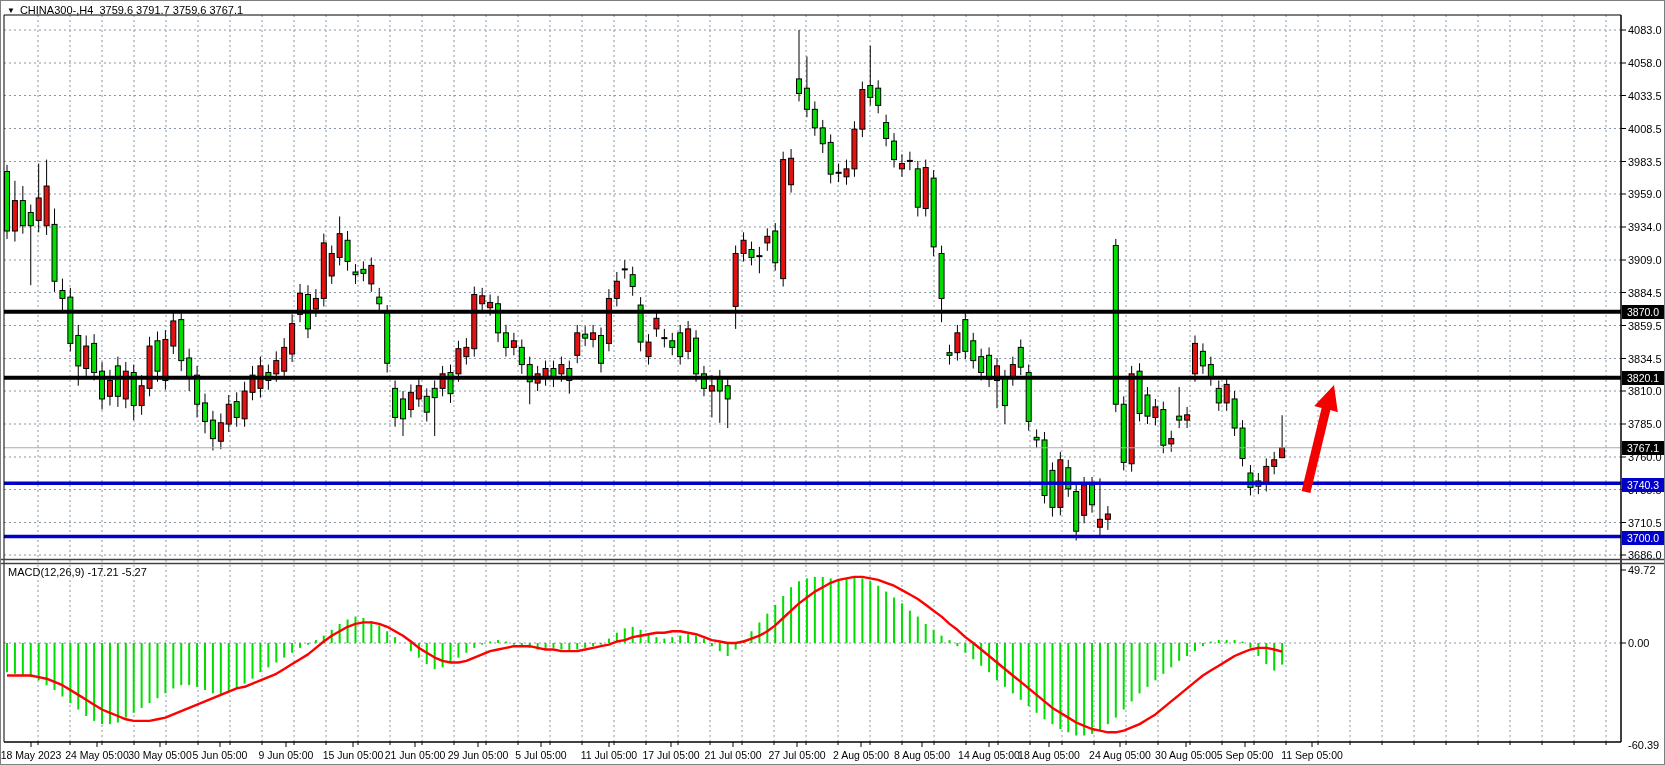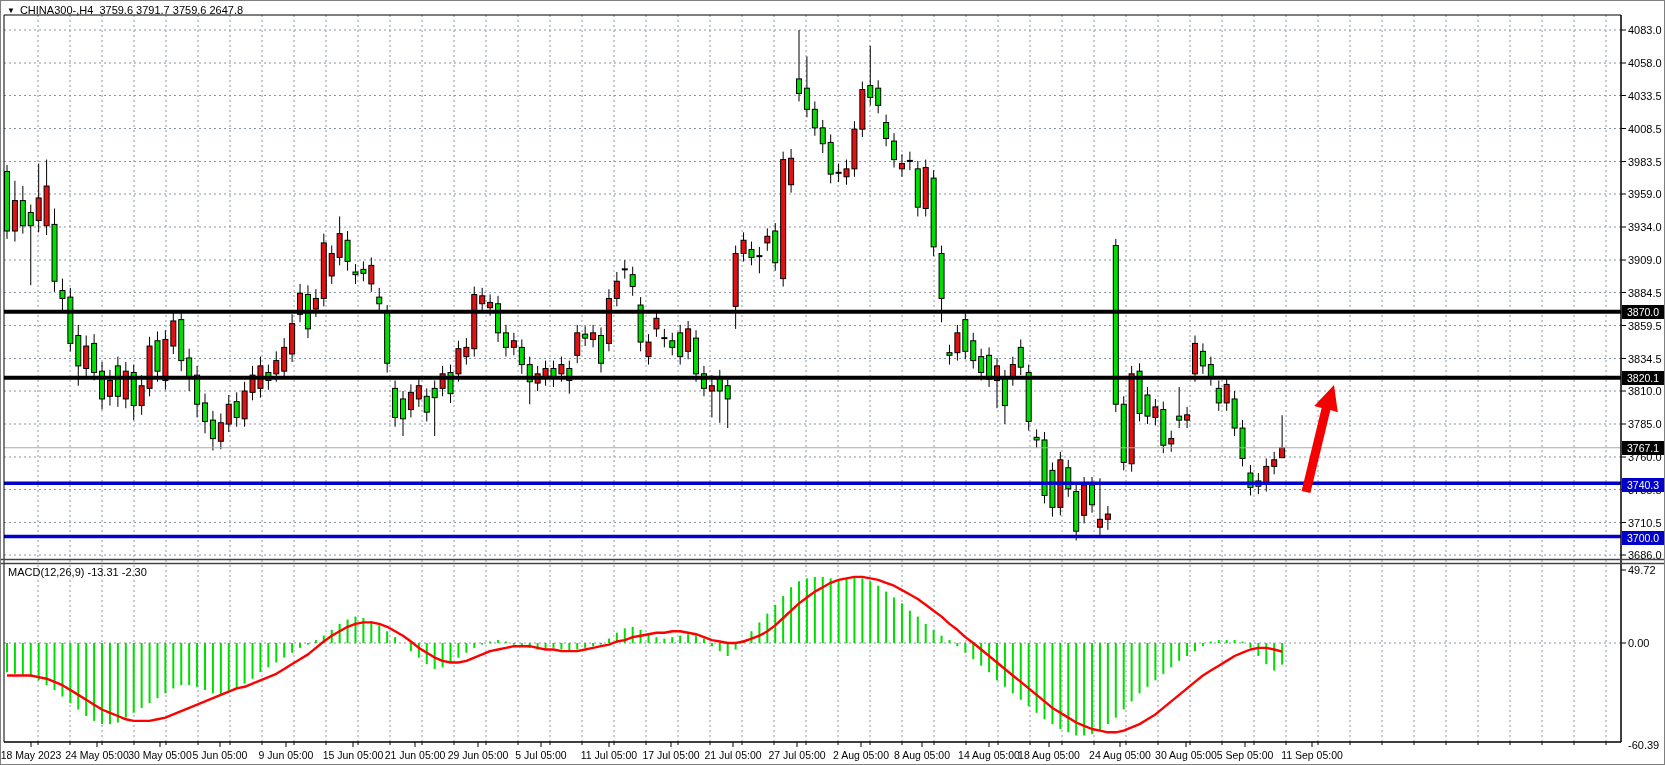--- a/index.html
+++ b/index.html
@@ -18,23 +18,23 @@
   #macd-label{
     position:absolute;left:7px;top:565px;font-size:11px;color:#000;z-index:5;white-space:pre;
   }
   .svgtext{font-family:"Liberation Sans","DejaVu Sans",sans-serif;}
 </style>
 </head>
 <body>
 
 <div id="window">
   <div id="title-bar">
-    <span class="dd">▼</span><span>CHINA300-,H4  3759.6 3791.7 3759.6 2647.8</span>
+    <span class="dd">▼</span><span>CHINA300-,H4  3759.6 3791.7 3759.6 3767.1</span>
   </div>
-  <div id="macd-label">MACD(12,26,9) -13.31 -2.30</div>
+  <div id="macd-label">MACD(12,26,9) -17.21 -5.27</div>
   <svg id="chart-svg" width="1665" height="765" xmlns="http://www.w3.org/2000/svg">
       <g>
         <line x1="37" y1="14" x2="37" y2="741" stroke="#8a95a5" stroke-width="1" stroke-dasharray="2,3"></line>
         <line x1="69" y1="14" x2="69" y2="741" stroke="#8a95a5" stroke-width="1" stroke-dasharray="2,3"></line>
         <line x1="101" y1="14" x2="101" y2="741" stroke="#8a95a5" stroke-width="1" stroke-dasharray="2,3"></line>
         <line x1="133" y1="14" x2="133" y2="741" stroke="#8a95a5" stroke-width="1" stroke-dasharray="2,3"></line>
         <line x1="165" y1="14" x2="165" y2="741" stroke="#8a95a5" stroke-width="1" stroke-dasharray="2,3"></line>
         <line x1="197" y1="14" x2="197" y2="741" stroke="#8a95a5" stroke-width="1" stroke-dasharray="2,3"></line>
         <line x1="229" y1="14" x2="229" y2="741" stroke="#8a95a5" stroke-width="1" stroke-dasharray="2,3"></line>
         <line x1="261" y1="14" x2="261" y2="741" stroke="#8a95a5" stroke-width="1" stroke-dasharray="2,3"></line>

